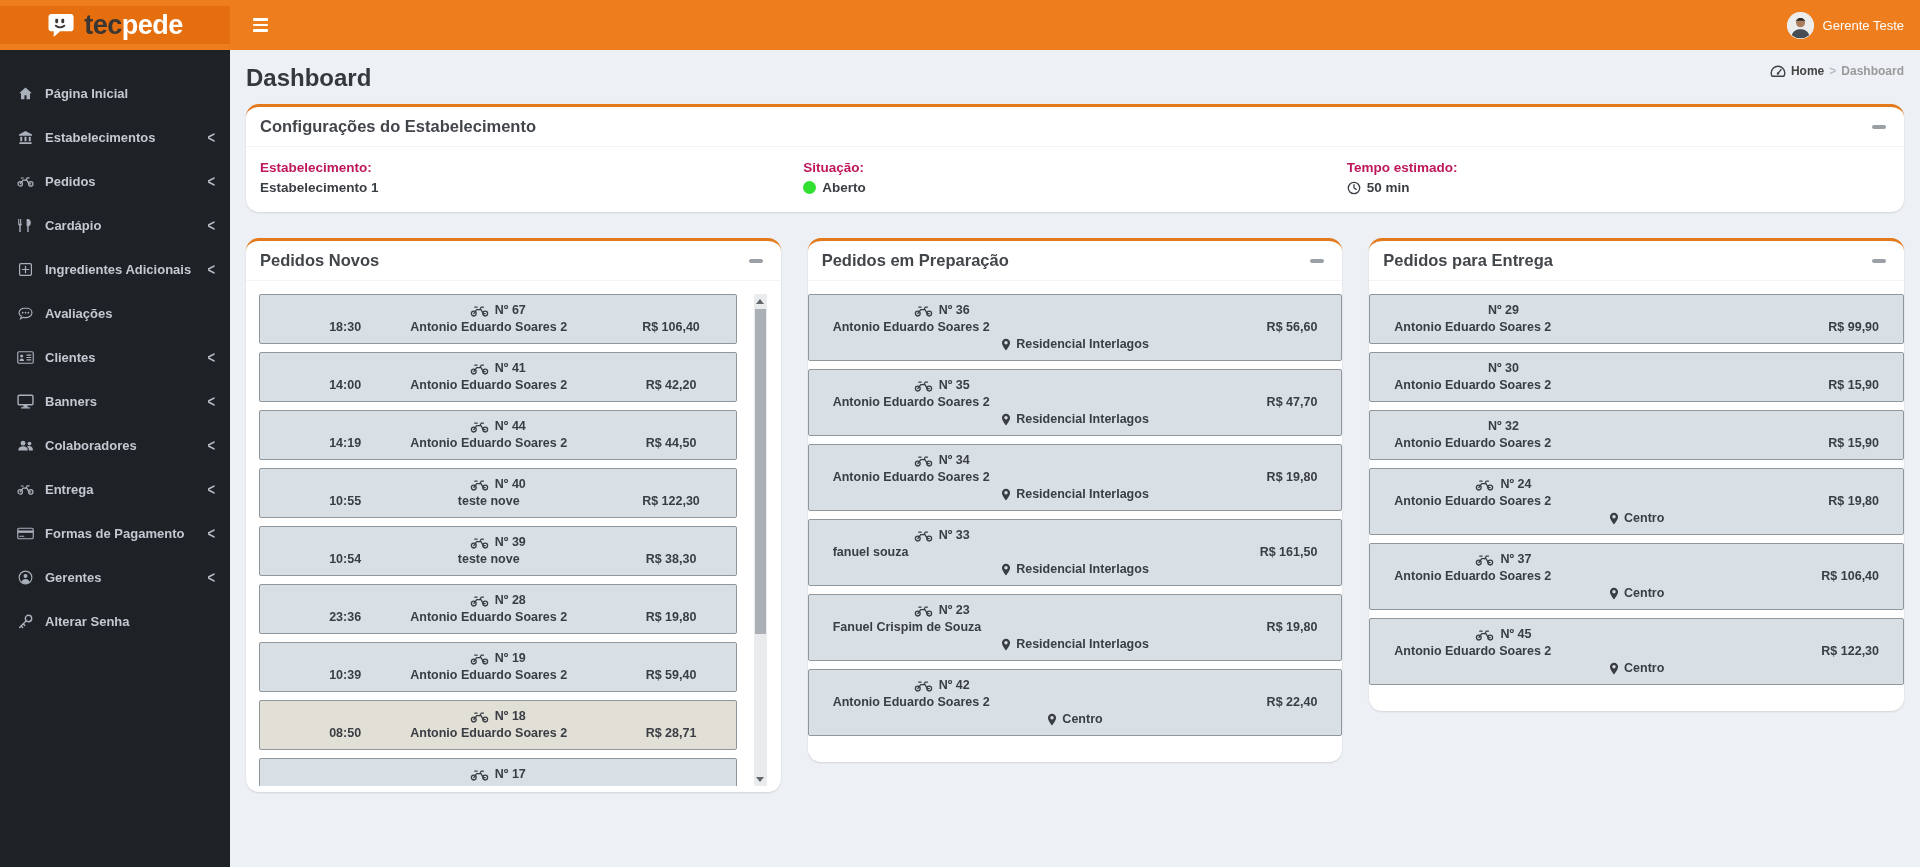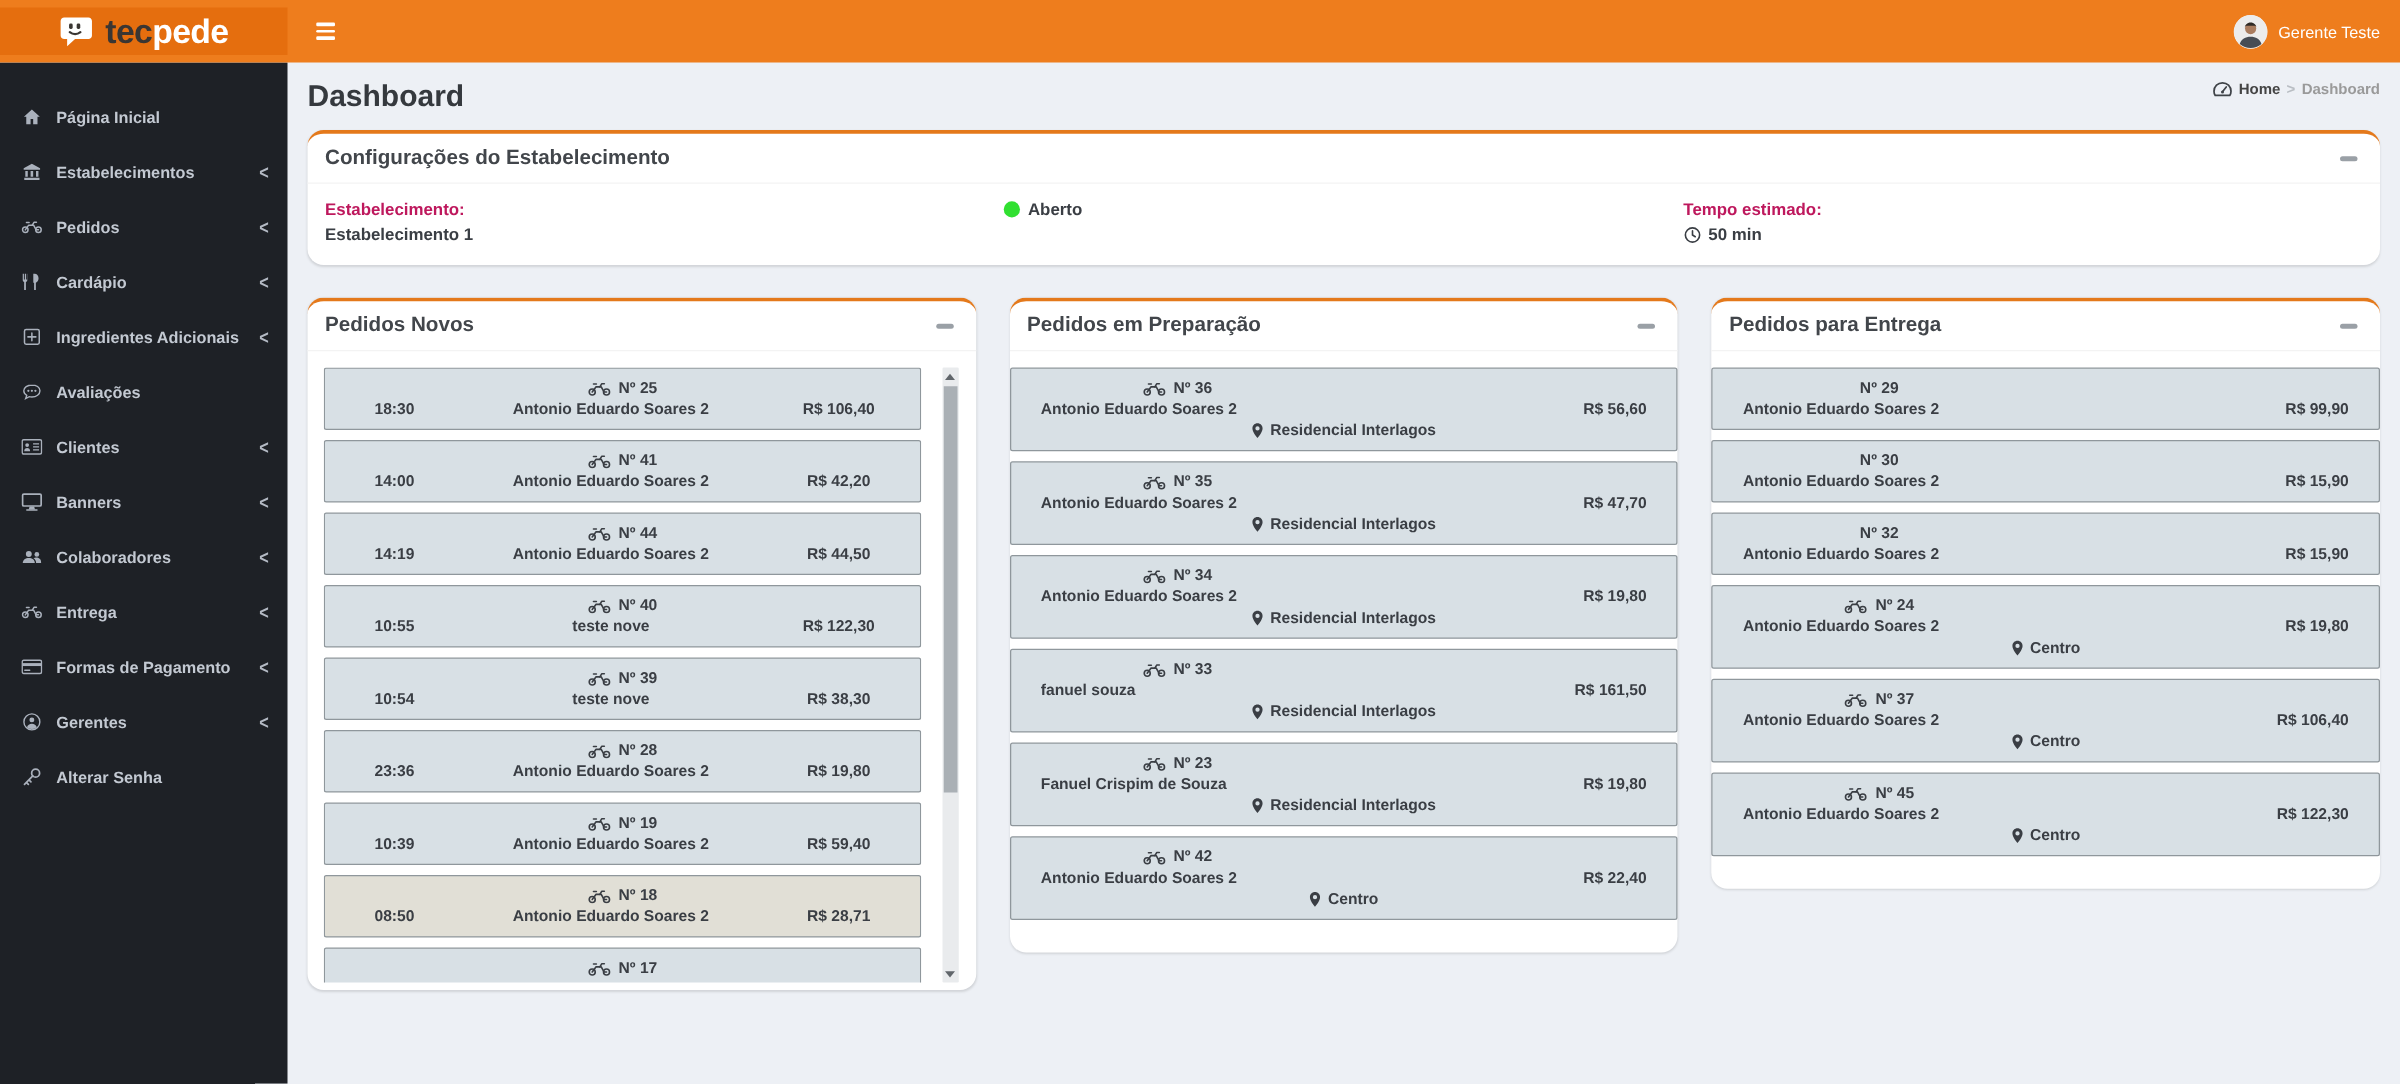--- a/index.html
+++ b/index.html
@@ -66,21 +66,21 @@
   .scroll-list{height:492px;overflow:hidden}
 
   .order-card{background:var(--card_bg);border:1px solid var(--card_border);border-radius:2px;padding:7px 10px;margin-bottom:8px;font-size:12.5px;font-weight:700;color:var(--text_dark);cursor:pointer}
   .order-card.highlight{background:var(--card_highlight_bg)}
   .num-row{display:flex;justify-content:center;line-height:17px}
   .num-pos{display:flex;align-items:center;justify-content:center;gap:6px}
   .no-time .num-row{justify-content:flex-start}
   .no-time .num-pos{width:48%}
   .num-row svg{width:19px;height:12px}
   .main-row{display:flex;align-items:center;line-height:17px}
-  .cell-time{width:20%;text-align:center}
+  .cell-time{width:20%;text-align:right}
   .with-time .cell-name{flex:1;text-align:center;white-space:nowrap;overflow:hidden}
   .with-time .cell-price{width:24%;text-align:center}
   .no-time .cell-name{flex:1;text-align:left;padding-left:14px;white-space:nowrap;overflow:hidden}
   .no-time .cell-price{margin-left:auto;padding-right:14px}
   .loc-row{display:flex;align-items:center;justify-content:center;gap:5px;line-height:17px}
   .loc-row svg{width:10px;height:13px}
 
   
   .fake-scroll{position:absolute;top:13px;right:14px;width:13px;height:492px;background:#e9ebed;border-radius:1px}
   .fs-up,.fs-down{position:absolute;left:0;right:0;height:14px;display:flex;align-items:center;justify-content:center}
@@ -295,20 +295,21 @@
           </button>
       </div>
       <div class="config-bd" id="config-fields">
           <div class="cfg-col">
             <div class="cfg-label">Estabelecimento:</div>
             <div class="cfg-value">
               <span>Estabelecimento 1</span>
             </div>
           </div>
           <div class="cfg-col">
+            <div class="cfg-label">Situação:</div>
             <div class="cfg-value">
               <span class="status-dot"></span>
               <span>Aberto</span>
             </div>
           </div>
           <div class="cfg-col">
             <div class="cfg-label">Tempo estimado:</div>
             <div class="cfg-value">
               <span class="clock" style="display: inline-flex; align-items: center;">
                 <svg width="14" height="14" viewBox="0 0 14 14">
@@ -338,21 +339,21 @@
                     <span style="display: inline-flex; align-items: center;">
                       <svg viewBox="0 0 20 13">
                         <g fill="none" stroke="currentColor" stroke-width="1.4" stroke-linecap="round" stroke-linejoin="round">
                           <circle cx="3.8" cy="9.3" r="2.6"></circle>
                           <circle cx="16.2" cy="9.3" r="2.6"></circle>
                           <path d="M3.8 9.3 7 4.9h4.6l2.4 4.4h2.2"></path>
                           <path d="M10.4 4.9 12 2.2h2.3M7.4 2.4H4.9"></path>
                         </g>
                       </svg>
                     </span>
-                    <span>Nº 25</span>
+                    <span>Nº 67</span>
                   </span>
                 </div>
                 <div class="main-row">
                   <span class="cell-time">18:30</span>
                   <span class="cell-name">Antonio Eduardo Soares 2</span>
                   <span class="cell-price">R$ 106,40</span>
                 </div>
               </article>
               <article class="order-card with-time">
                 <div class="num-row">

